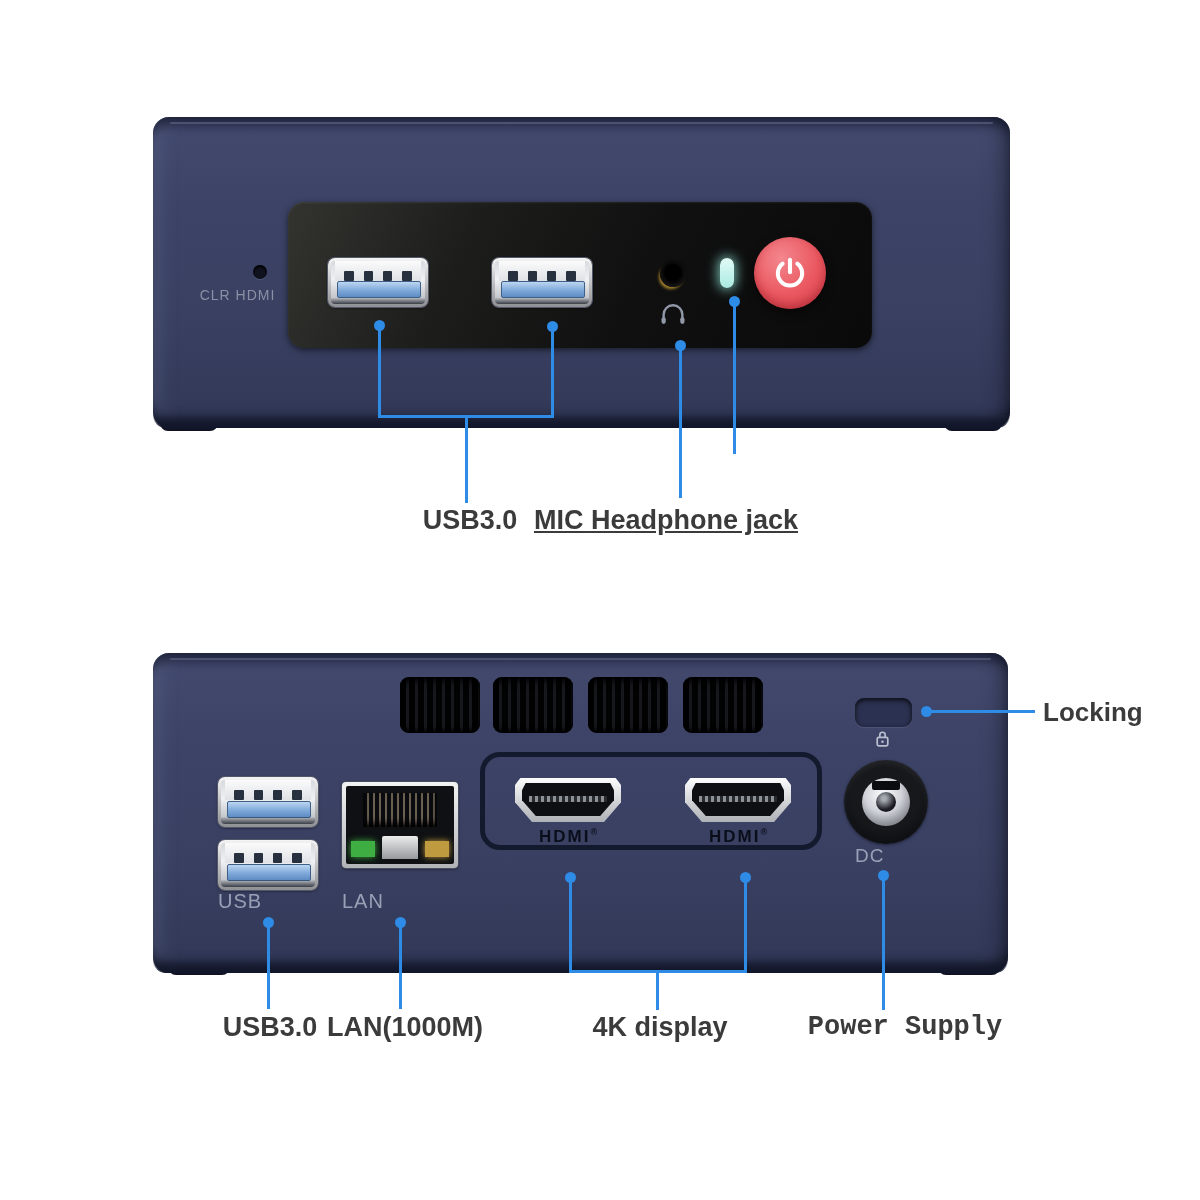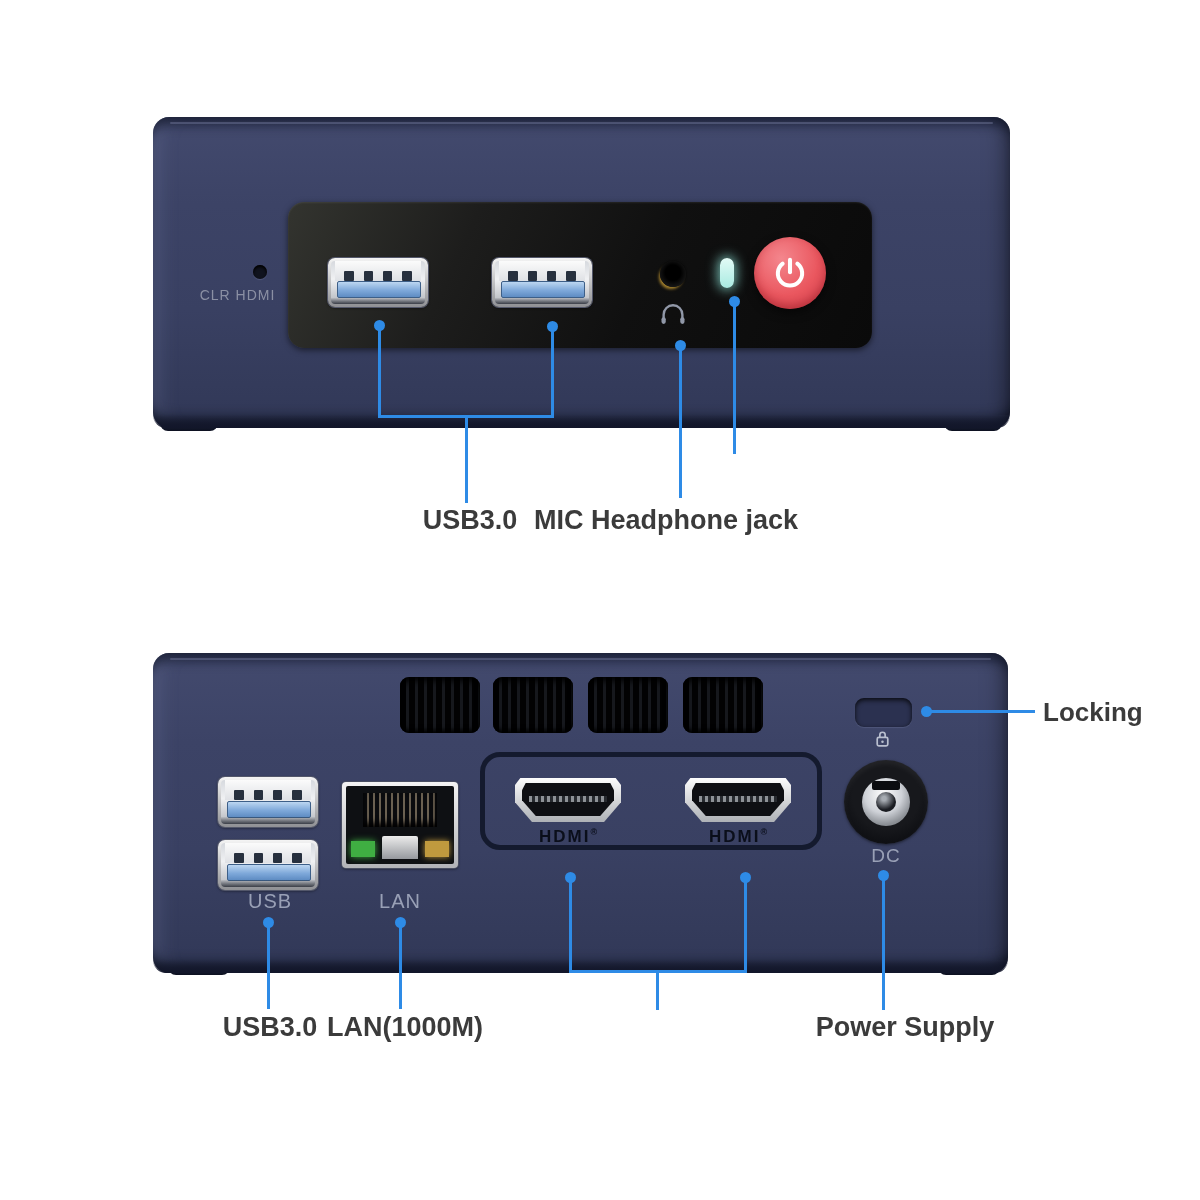--- a/index.html
+++ b/index.html
@@ -86,21 +86,21 @@
   .dc-ring{position:absolute;left:50%;top:50%;transform:translate(-50%,-50%);
     width:48px;height:48px;border-radius:50%;
     background:radial-gradient(circle at 44% 34%,#ffffff,#ced1d7 45%,#8d9197 72%,#6a6d73 100%);}
   .dc-notch{position:absolute;left:50%;top:3px;transform:translateX(-50%);
     width:28px;height:9px;border-radius:2px;background:#0b0c10;}
   .dc-pin{position:absolute;left:50%;top:50%;transform:translate(-50%,-50%);
     width:20px;height:20px;border-radius:50%;
     background:radial-gradient(circle at 40% 33%,#a6abb2 12%,#1a1c22 62%);}
 
   
-  .port-label{position:absolute;text-align:center;color:#99a0b6;font-size:20px;letter-spacing:1px;}
+  .port-label{position:absolute;text-align:left;color:#99a0b6;font-size:20px;letter-spacing:1px;}
   .cmos-hole{position:absolute;width:14px;height:14px;border-radius:50%;background:#10131e;
     box-shadow:inset 0 2px 3px #000, 0 1px 1px rgba(170,180,215,.2);}
   .cmos-label{position:absolute;text-align:center;color:#8b90a4;font-size:14px;letter-spacing:1px;}
 
   
   .c-dot{position:absolute;width:11px;height:11px;border-radius:50%;background:#2e8be6;}
   .c-v{position:absolute;width:3px;background:#2e8be6;}
   .c-h{position:absolute;height:3px;background:#2e8be6;}
   .c-label{position:absolute;font-size:27px;font-weight:bold;color:#3b3b3b;white-space:nowrap;}
   .c-label.center{text-align:center;}
@@ -166,21 +166,21 @@
   <div class="c-dot" style="left:374px;top:320px;"></div>
   <div class="c-dot" style="left:547px;top:321px;"></div>
   <div class="c-v" style="left:378px;top:330px;height:88px;"></div>
   <div class="c-v" style="left:551px;top:330px;height:88px;"></div>
   <div class="c-h" style="left:378px;top:415px;width:176px;"></div>
   <div class="c-v" style="left:465px;top:418px;height:85px;"></div>
   <div class="c-label center" style="left:370px;top:505px;width:200px;">USB3.0</div>
 
   <div class="c-dot" style="left:675px;top:340px;"></div>
   <div class="c-v" style="left:679px;top:350px;height:148px;"></div>
-  <div class="c-label center" style="left:516px;top:505px;width:300px;">MIC Headphone jack</div>
+  <div class="c-label center" style="left:516px;top:505px;width:300px;text-decoration:underline;">MIC Headphone jack</div>
 
   <div class="c-dot" style="left:729px;top:296px;"></div>
   <div class="c-v" style="left:733px;top:306px;height:148px;"></div>
 
   <div class="foot" style="left:168px;top:964px;width:62px;"></div>
   <div class="foot" style="left:938px;top:964px;width:62px;"></div>
 
   <div class="device" style="left:153px;top:653px;width:855px;height:320px;">
     <div class="edge-bottom"></div>
 
@@ -268,18 +268,19 @@
   <div class="c-dot" style="left:395px;top:917px;"></div>
   <div class="c-v" style="left:399px;top:927px;height:82px;"></div>
   <div class="c-label center" style="left:305px;top:1012px;width:200px;">LAN(1000M)</div>
 
   <div class="c-dot" style="left:565px;top:872px;"></div>
   <div class="c-dot" style="left:740px;top:872px;"></div>
   <div class="c-v" style="left:569px;top:882px;height:90px;"></div>
   <div class="c-v" style="left:744px;top:882px;height:90px;"></div>
   <div class="c-h" style="left:569px;top:970px;width:178px;"></div>
   <div class="c-v" style="left:656px;top:972px;height:38px;"></div>
+  <div class="c-label center" style="left:560px;top:1012px;width:200px;">4K display</div>
 
   <div class="c-dot" style="left:878px;top:870px;"></div>
   <div class="c-v" style="left:882px;top:880px;height:130px;"></div>
-  <div class="c-label center" style="left:795px;top:1012px;width:220px;">Power Supply</div>
+  <div class="c-label center" style="left:795px;top:1012px;width:220px;font-family:Liberation Mono, monospace;">Power Supply</div>
 
 </div>
 
 </body></html>

